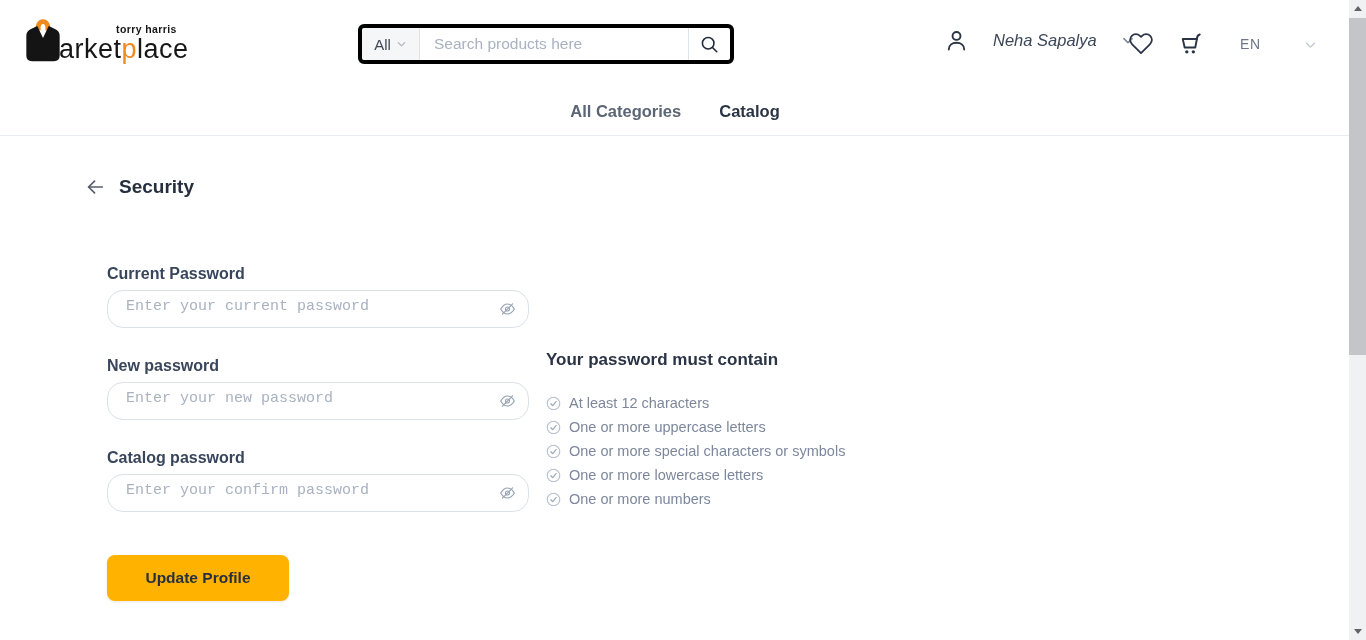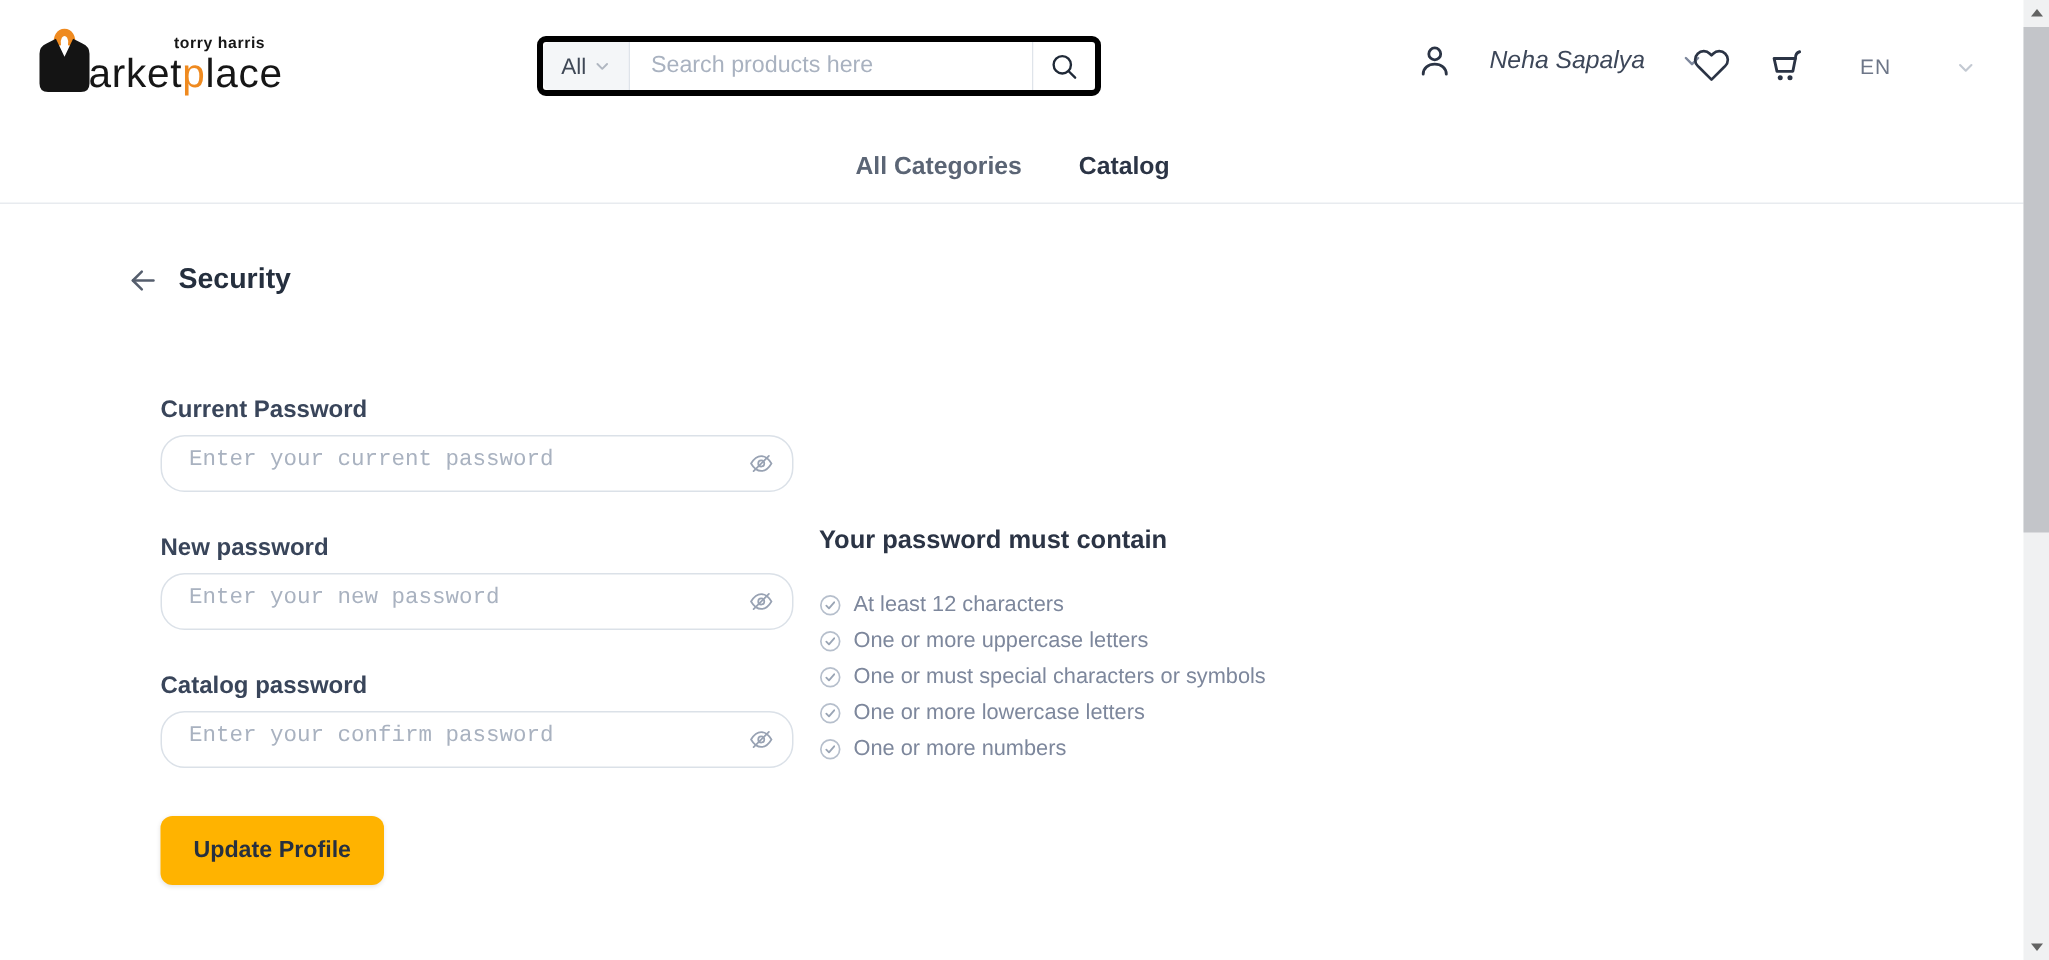--- a/index.html
+++ b/index.html
@@ -48,21 +48,21 @@
   .page-title { font-size:19px; font-weight:700; color:#252f3e; }
 
   .form-col { position:absolute; left:107px; top:128px; width:422px; }
   .field-label { display:block; font-size:16px; color:#39455a; line-height:19px; margin-bottom:7px;font-weight:bold; }
   .input-wrap { position:relative; height:38px; margin-bottom:28px; }
   .input-wrap input { width:100%; height:38px; border:1px solid #dbe1e8; border-radius:16px;
     padding:0 42px 5px 18px; font-size:15px; color:#2b3445; outline:none; font-family:Liberation Mono, monospace; }
   .input-wrap input::placeholder { color:#a9b2c0; }
   .eye-btn { position:absolute; right:11px; top:50%; transform:translateY(-50%); background:none; border:none; padding:2px; cursor:pointer; display:flex; }
 
-  .submit-btn { margin-top:4px; width:149px; height:46px; background:#ffb300; color:#27303f; border:none;
+  .submit-btn { margin-top:15px; width:182px; height:46px; background:#ffb300; color:#27303f; border:none;
     border-radius:8px; font-size:15.5px; font-weight:600; font-family:inherit; cursor:pointer; box-shadow:0 1px 3px rgba(0,0,0,.10); }
 
   .requirements { position:absolute; left:546px; top:214px; }
   .req-title { font-size:17px; font-weight:700; color:#2b3445; margin:0 0 21px 0; }
   .req-item { display:flex; align-items:center; gap:8px; height:24px; font-size:14.5px; color:#7d879c; }
 
   
   .scrollbar { position:absolute; right:0; top:0; width:17px; height:640px; background:#f0f1f2; z-index:60; }
   .sb-arrow { position:absolute; left:0; width:17px; height:17px; display:flex; align-items:center; justify-content:center; cursor:pointer; }
   .sb-arrow.up { top:0; }
@@ -241,21 +241,21 @@
       </span>
       <span>One or more uppercase letters</span>
     </div>
     <div class="req-item">
       <span>
         <svg width="15" height="15" viewBox="0 0 16 16" fill="none">
             <circle cx="8" cy="8" r="6.7" stroke="#b6bfcc" stroke-width="1.2"></circle>
             <path d="M5.2 8.3l1.9 1.9 3.7-4.3" stroke="#9aa5b5" stroke-width="1.3" stroke-linecap="round" stroke-linejoin="round"></path>
           </svg>
       </span>
-      <span>One or must special characters or symbols</span>
+      <span>One or more special characters or symbols</span>
     </div>
     <div class="req-item">
       <span>
         <svg width="15" height="15" viewBox="0 0 16 16" fill="none">
             <circle cx="8" cy="8" r="6.7" stroke="#b6bfcc" stroke-width="1.2"></circle>
             <path d="M5.2 8.3l1.9 1.9 3.7-4.3" stroke="#9aa5b5" stroke-width="1.3" stroke-linecap="round" stroke-linejoin="round"></path>
           </svg>
       </span>
       <span>One or more lowercase letters</span>
     </div>

